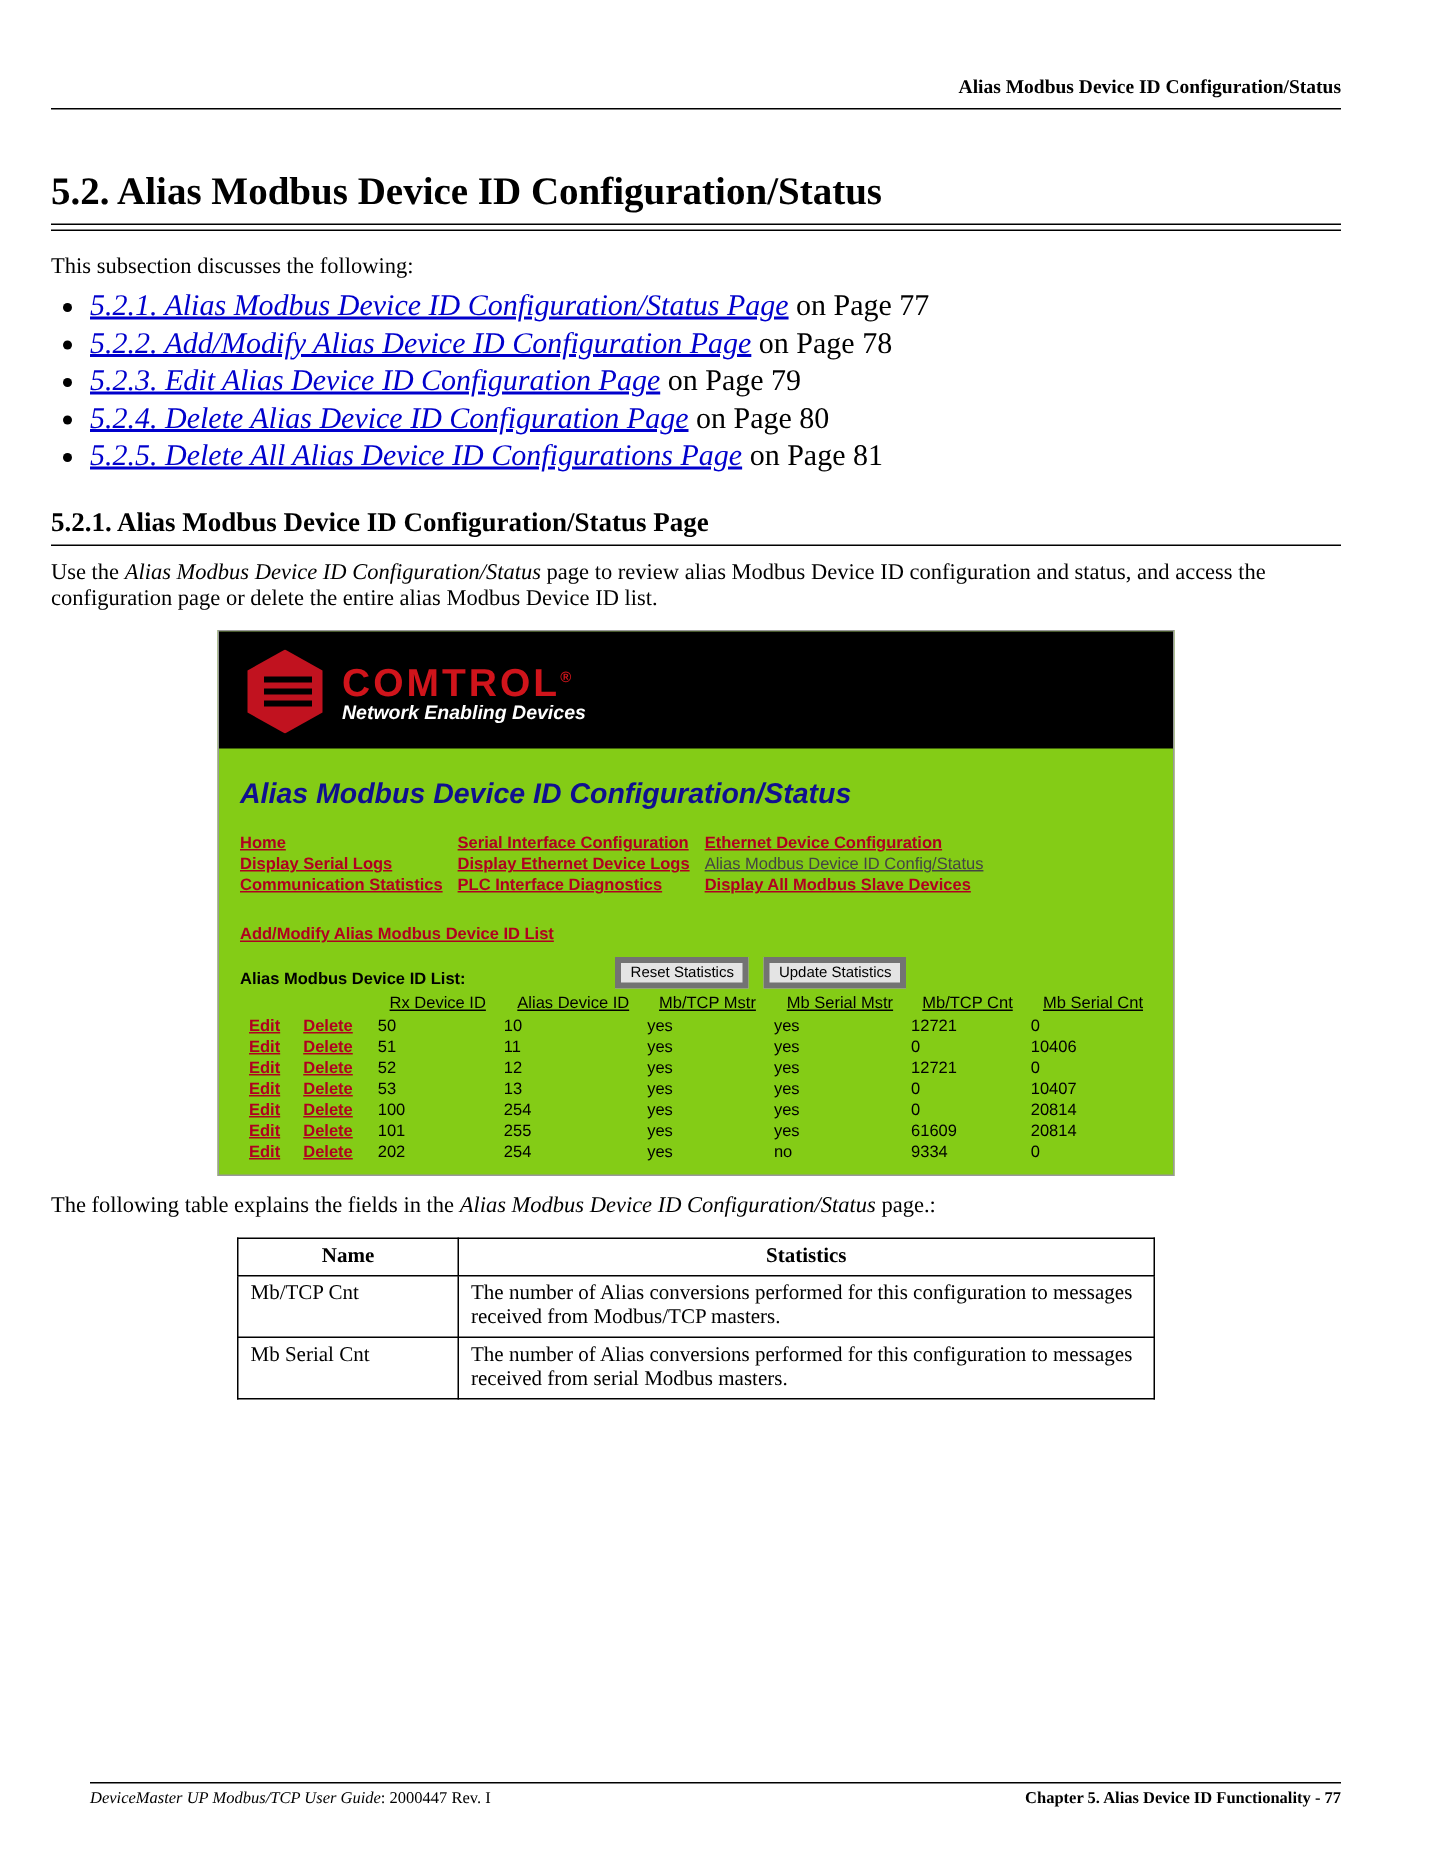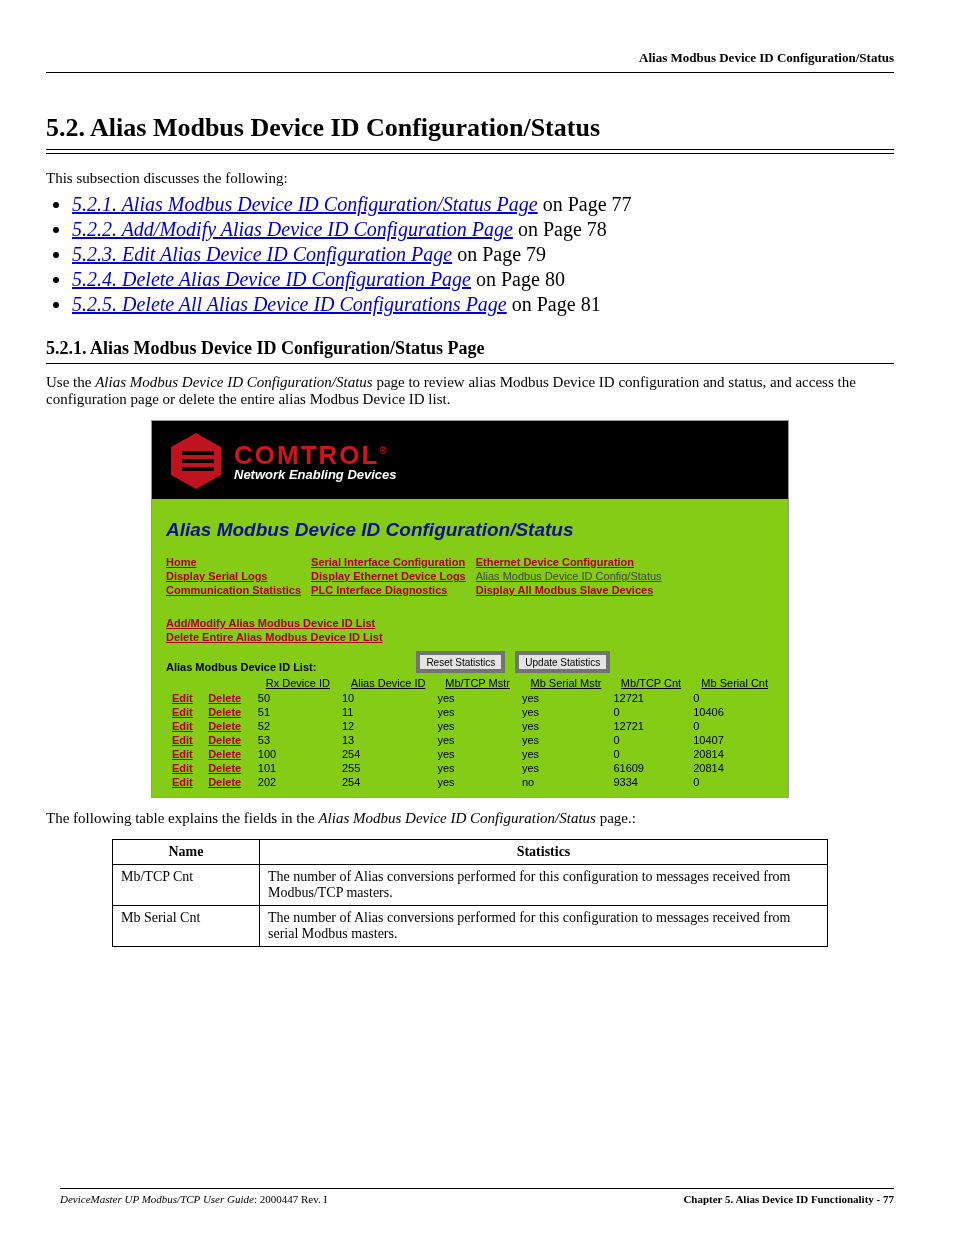--- a/index.html
+++ b/index.html
@@ -7,21 +7,21 @@
     padding: 0;
     background: #fff;
     font-family: "Times New Roman", Times, serif;
     color: #000;
   }
   .page {
     width: 954px;
     height: 1235px;
     position: relative;
     box-sizing: border-box;
-    padding: 50px 60px 40px 46px;
+    padding: 50px 60px 40px 34px;
   }
   .running-head {
     text-align: right;
     font-weight: bold;
     font-size: 13px;
     padding-bottom: 6px;
     border-bottom: 1.5px solid #000;
   }
   .sec-title {
     font-size: 26px;
@@ -146,21 +146,21 @@
     padding: 1px 6px;
     white-space: nowrap;
   }
   a.rowaction {
     color: #b00020;
     font-weight: bold;
     text-decoration: underline;
   }
   table.fielddesc {
     border-collapse: collapse;
-    width: 716px;
+    width: 612px;
     margin: 6px auto 4px auto;
     font-size: 14px;
   }
   table.fielddesc th, table.fielddesc td {
     border: 1px solid #000;
     padding: 4px 8px;
     vertical-align: top;
   }
   table.fielddesc th {
     text-align: center;
@@ -236,24 +236,23 @@
         <tr>
           <td><a class="navlink" href="#">Communication Statistics</a></td>
           <td><a class="navlink" href="#">PLC Interface Diagnostics</a></td>
           <td><a class="navlink" href="#">Display All Modbus Slave Devices</a></td>
         </tr>
       </tbody>
         </table>
 
       <div class="actionlinks">
         <div><a class="navlink" href="#">Add/Modify Alias Modbus Device ID List</a></div>
-        <div><a class="navlink" href="#">Delete Entire Alias Modbus Device ID List</a></div>
       </div>
 
-      <div style="margin-top:8px; display:flex; ">
+      <div style="margin-top:8px; display:flex; align-items:center;">
         <span class="listlabel">Alias Modbus Device ID List:</span>
         <span style="flex:0 0 90px"></span>
         <button class="ss-btn">Reset Statistics</button>
         <button class="ss-btn">Update Statistics</button>
       </div>
 
       <table class="datagrid">
         <thead>
           <tr>
             <th></th>

